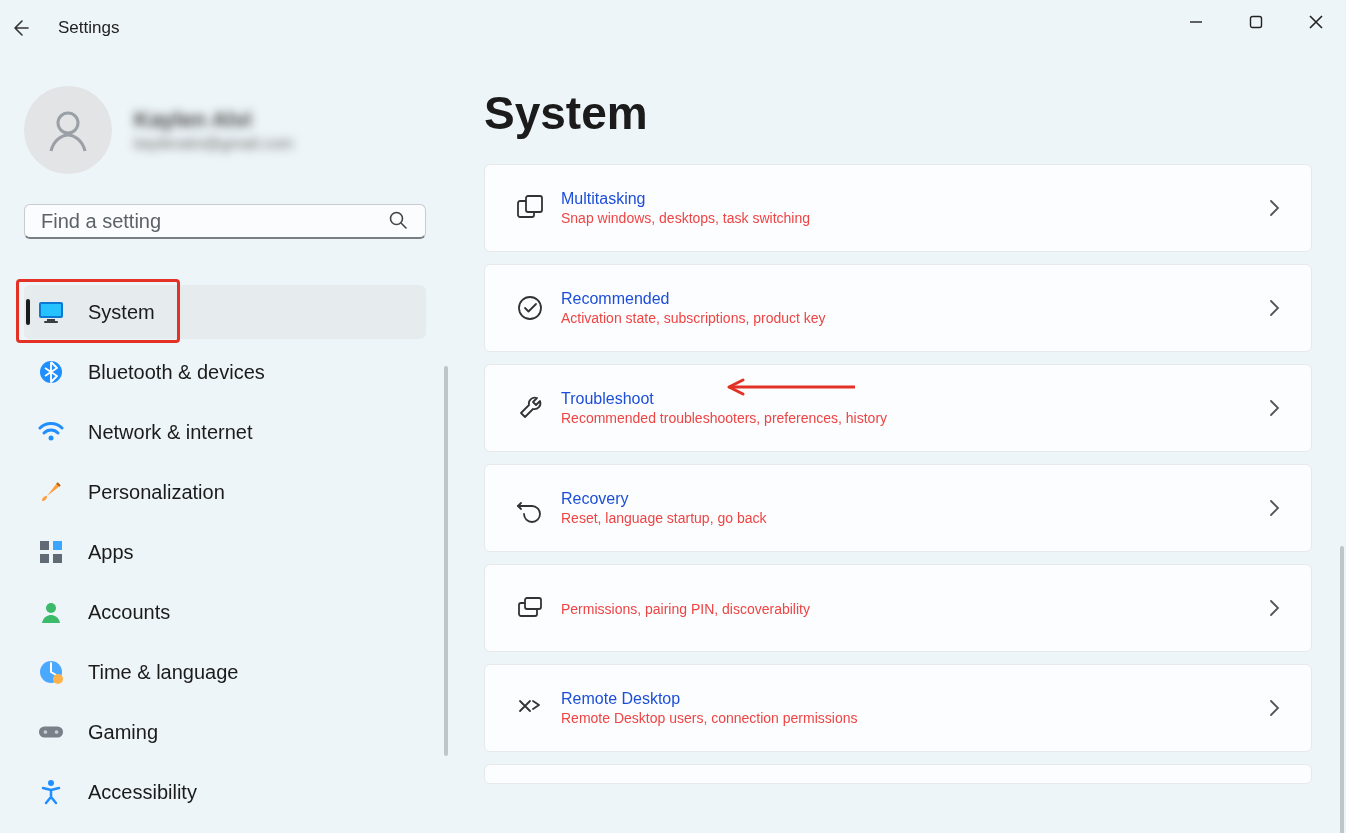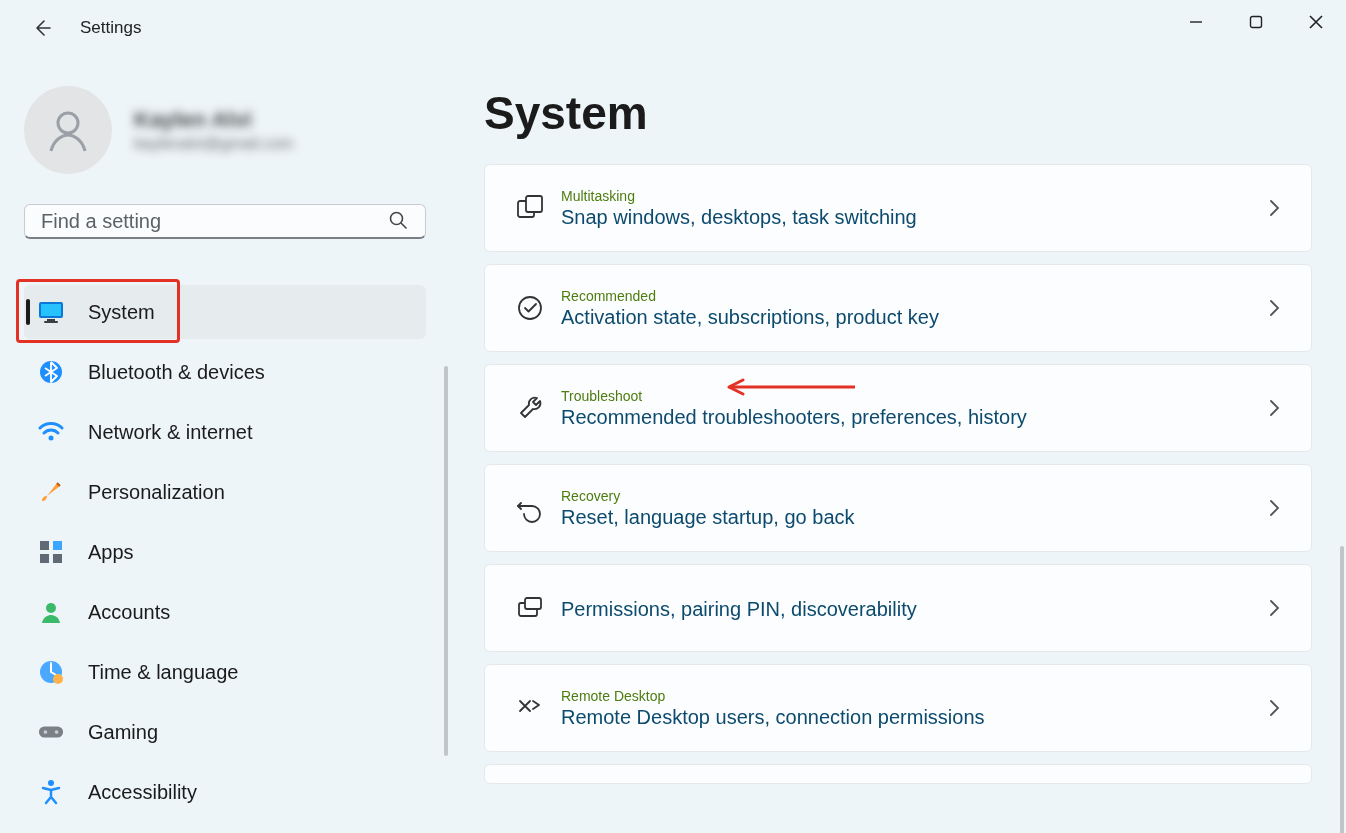--- a/index.html
+++ b/index.html
@@ -9,21 +9,20 @@
     background: #eef5f9;
     width: 1346px;
     height: 833px;
     overflow: hidden;
     color: #1b1b1b;
   }
   .titlebar {
     height: 56px;
     display: flex;
     align-items: center;
-    padding-left: 22px;
     position: relative;
   }
   .back-btn {
     width: 40px; height: 40px;
     display: flex; align-items: center; justify-content: center;
     border-radius: 6px;
     cursor: pointer;
   }
   .titlebar-title {
     font-size: 17px;
@@ -161,22 +160,22 @@
     align-items: center;
     padding: 0 22px 0 30px;
     cursor: pointer;
     position: relative;
   }
   .card-icon {
     width: 46px;
     display: flex; align-items:center;
   }
   .card-text { flex: 1; }
-  .card-title { font-size: 14px; color: #4d7c0f; }
-  .card-sub { font-size: 20px; color: #0c4a6e; margin-top: 2px; }
+  .card-title { font-size: 16px; color: #1d4ed8; }
+  .card-sub { font-size: 14px; color: #ef4444; margin-top: 2px; }
   .card-chevron { width: 28px; display: flex; align-items:center; justify-content:center; }
   .red-arrow {
     position: absolute;
     pointer-events: none;
   }
   .main-scroll-handle {
     position: absolute;
     right: 2px;
     top: 490px;
     width: 4px;

